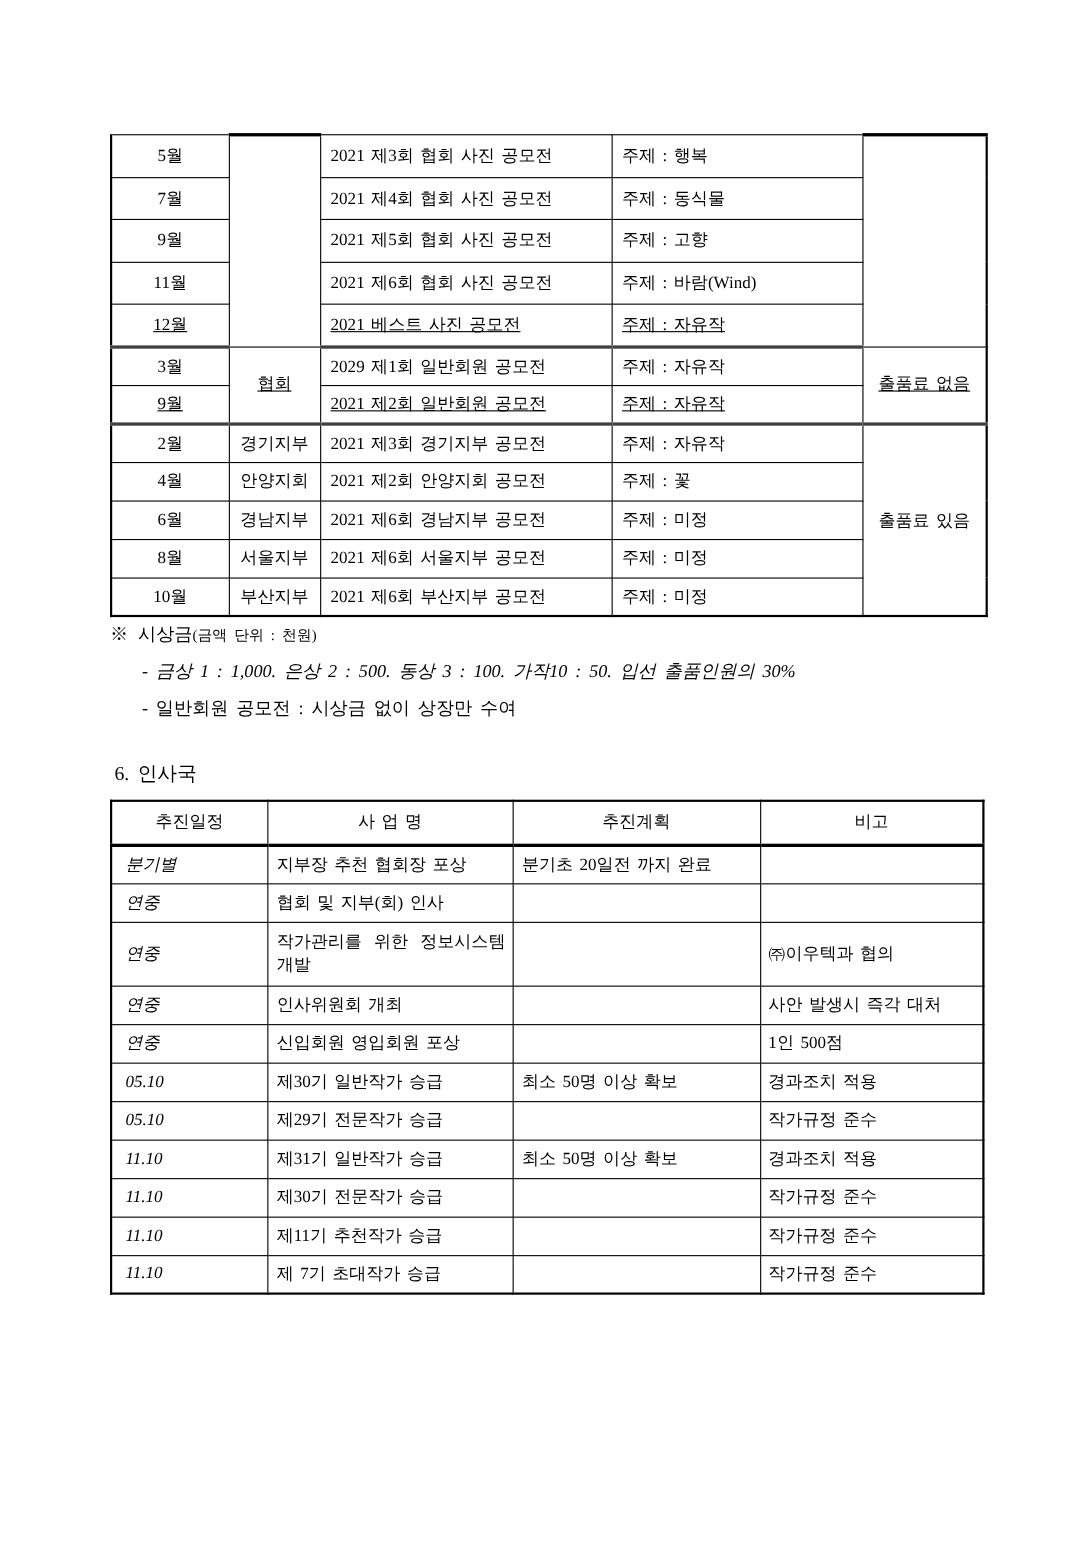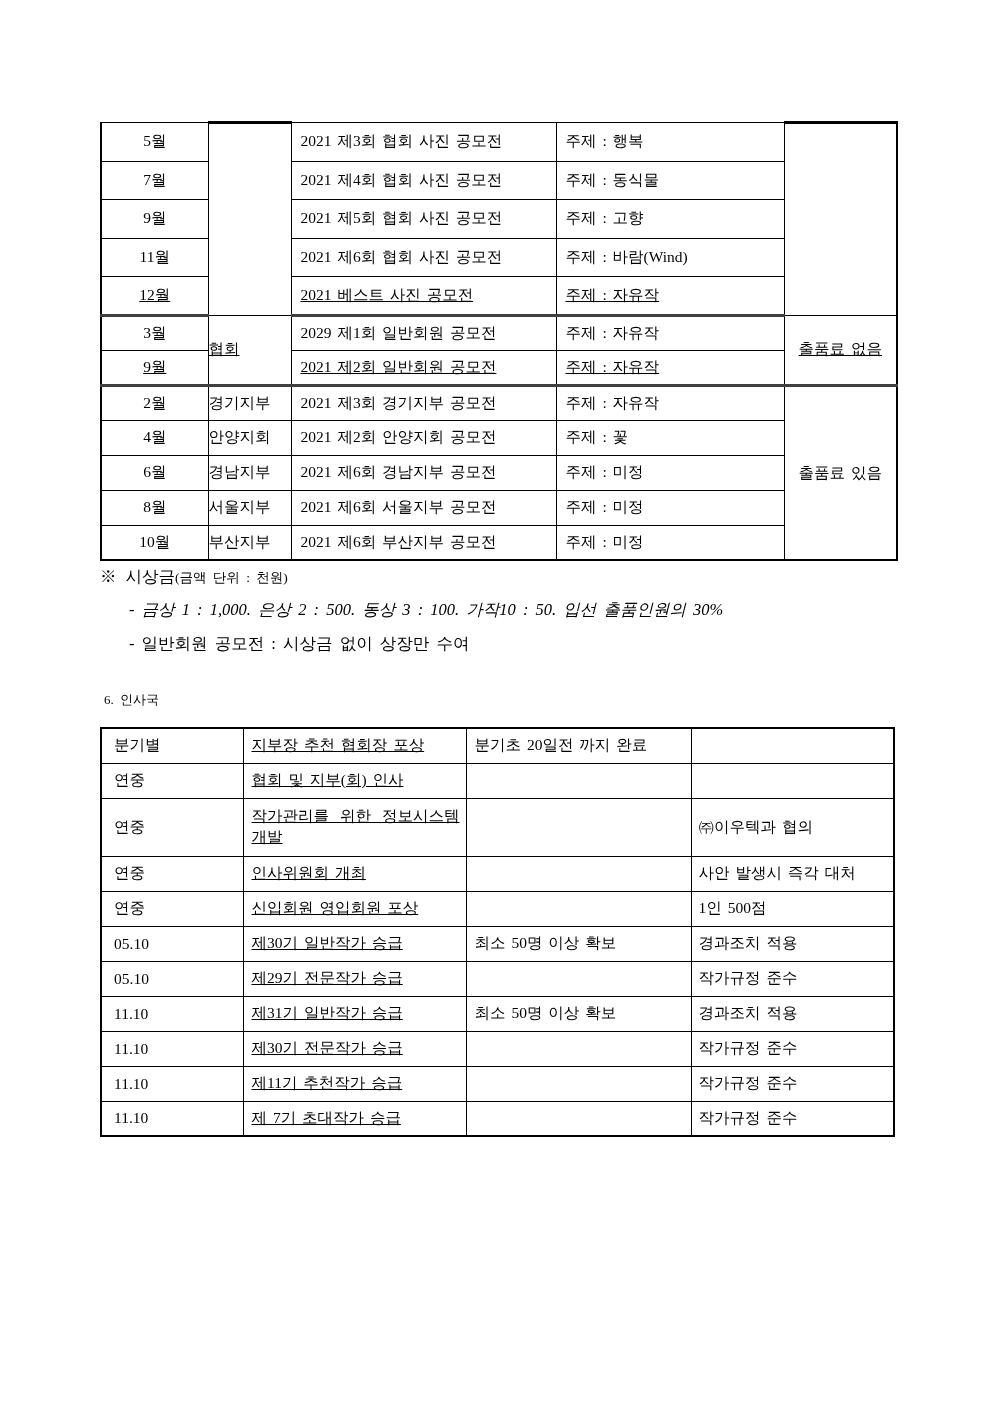--- a/index.html
+++ b/index.html
@@ -30,50 +30,50 @@
     top: 121px;
     width: 796px;
     border-left: 2.5px solid #000;
     border-right: 2.5px solid #000;
     border-bottom: 2.5px solid #000;
     border-top: 1.5px solid #000;
   }
   #contest-table tr.rA { height: 38.6px; }
   #contest-table tr.rB { height: 35px; }
   .c-month { text-align: center; }
-  .c-org   { text-align: left; }
+  .c-org   { text-align: center; }
   .c-event { text-align: left; padding-left: 9px; }
   .c-theme { text-align: left; padding-left: 9px; }
   .c-fee   { text-align: center; }
   .secb { border-bottom: 3px solid #404040; text-decoration: underline; }   
   .topb { border-top: 3px solid #000; }      
 
   
   .abs { position: absolute; }
   #prize-title { left: 100px; top: 566px; font-size: 16.5px; word-spacing: 3px; white-space: nowrap; }
   #prize-title .marker { margin-right: 9px; }
   #prize-title .unit { font-size: 13.5px; }
   #prize-line-1 { left: 129px; top: 599px; font-size: 16.5px; word-spacing: 3px; white-space: nowrap; font-style: italic; }
   #prize-line-2 { left: 129px; top: 633px; font-size: 16.5px; word-spacing: 3px; white-space: nowrap; }
 
   
-  #section-heading { left: 104px; top: 691px; font-size: 13px; word-spacing: 3px; }
+  #section-heading { left: 104px; top: 691px; font-size: 18px; word-spacing: 3px; }
 
   
   #hr-table {
     top: 727px;
     width: 793px;
     border: 2.5px solid #000;
   }
   #hr-table tr.hdr { height: 40px; }
   #hr-table tr.rN  { height: 35px; }
   #hr-table tr.rT  { height: 58px; }
   #hr-table td.h { text-align: center; border-bottom: 3px solid #000; }
-  .c1 { text-align: left; padding-left: 12px; }
-  .c2 { text-align: left;  padding-left: 8px; padding-right: 6px; text-align: justify; text-decoration: underline; }
+  .c1 { text-align: left; padding-left: 12px; font-style: italic; }
+  .c2 { text-align: left;  padding-left: 8px; padding-right: 6px; text-align: justify; }
   .c3 { text-align: left;  padding-left: 8px; }
   .c4 { text-align: left;  padding-left: 7px; padding-right: 5px; }
 </style>
 </head>
 <body>
 
 <table id="contest-table">
   <colgroup>
     <col style="width:107px">
       <col style="width:83px">
@@ -165,20 +165,26 @@
 <div id="section-heading" class="abs">6. 인사국</div>
 
 <table id="hr-table">
   <colgroup>
     <col style="width:142px">
       <col style="width:223px">
       <col style="width:225px">
       <col style="width:203px">
   </colgroup>
   <tbody>
+    <tr class="hdr">
+      <td class="h">추진일정</td>
+      <td class="h">사 업 명</td>
+      <td class="h">추진계획</td>
+      <td class="h">비고</td>
+    </tr>
     <tr class="rN">
       <td class="c1">분기별</td>
       <td class="c2">지부장 추천 협회장 포상</td>
       <td class="c3">분기초 20일전 까지 완료</td>
       <td class="c4"></td>
     </tr>
     <tr class="rN">
       <td class="c1">연중</td>
       <td class="c2">협회 및 지부(회) 인사</td>
       <td class="c3"></td>

